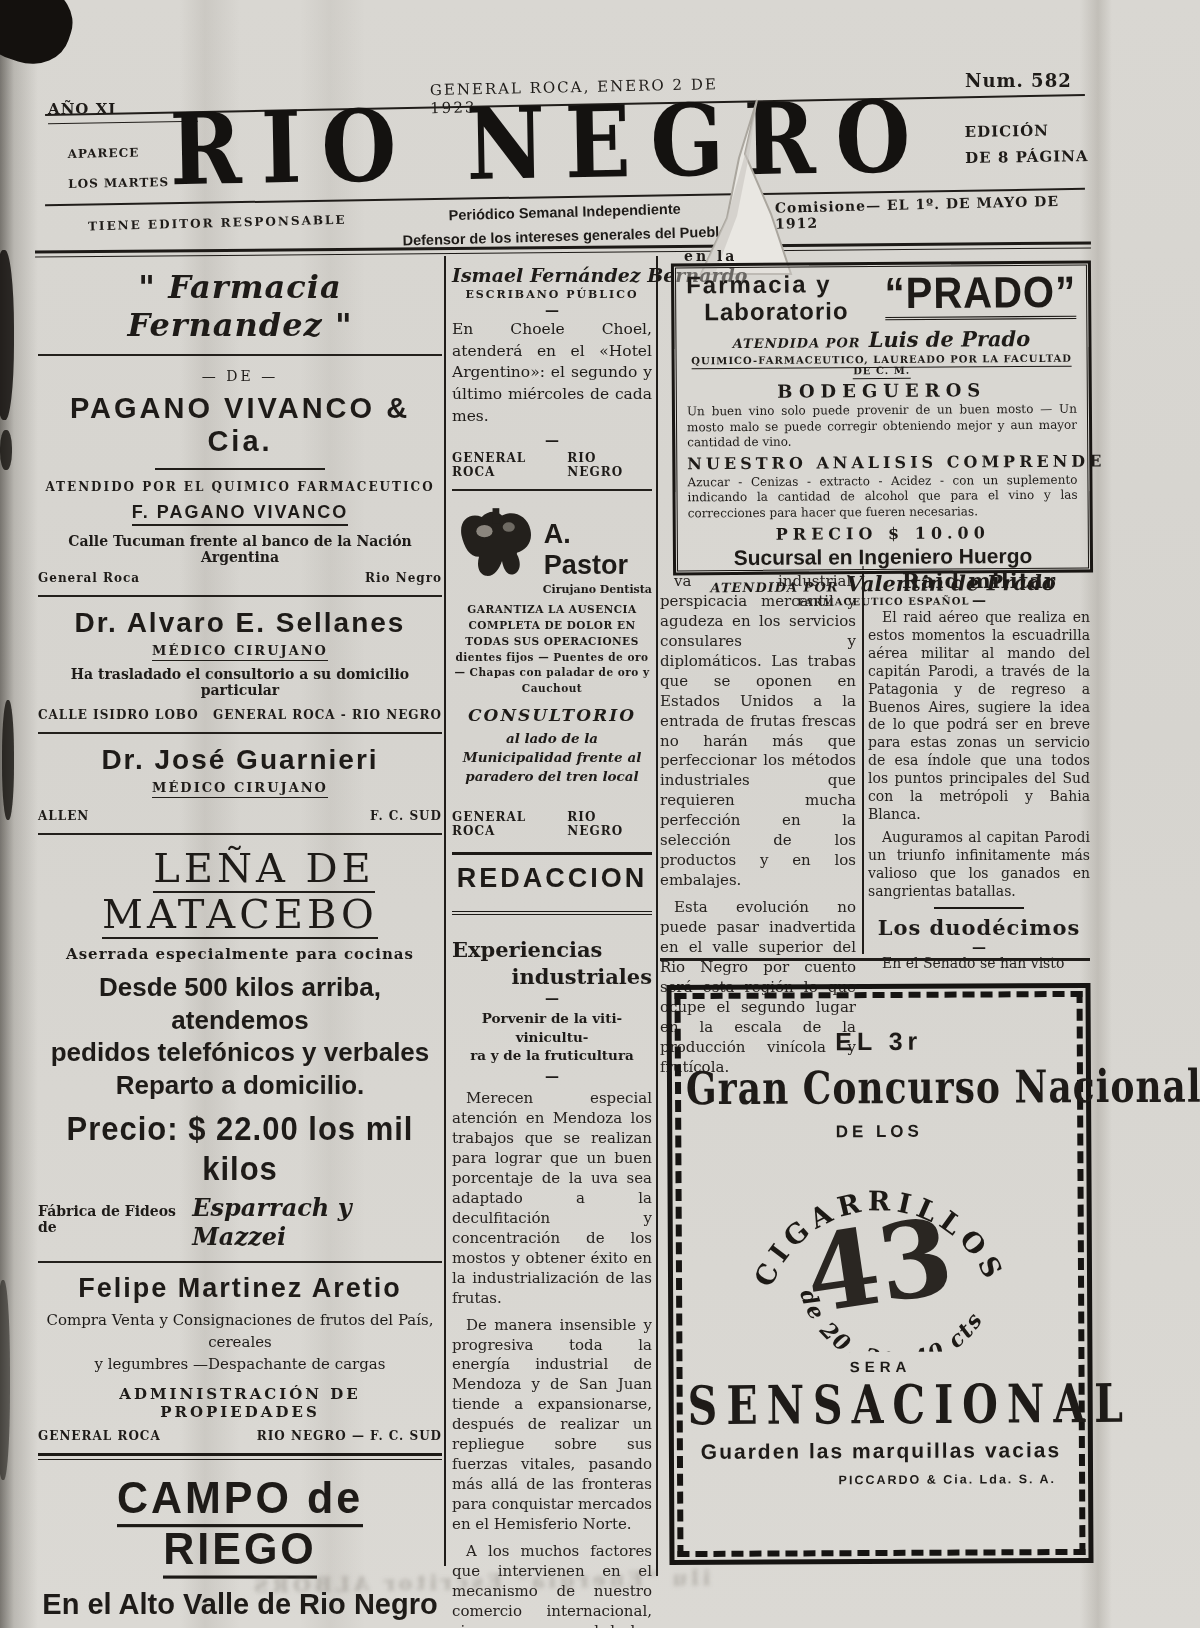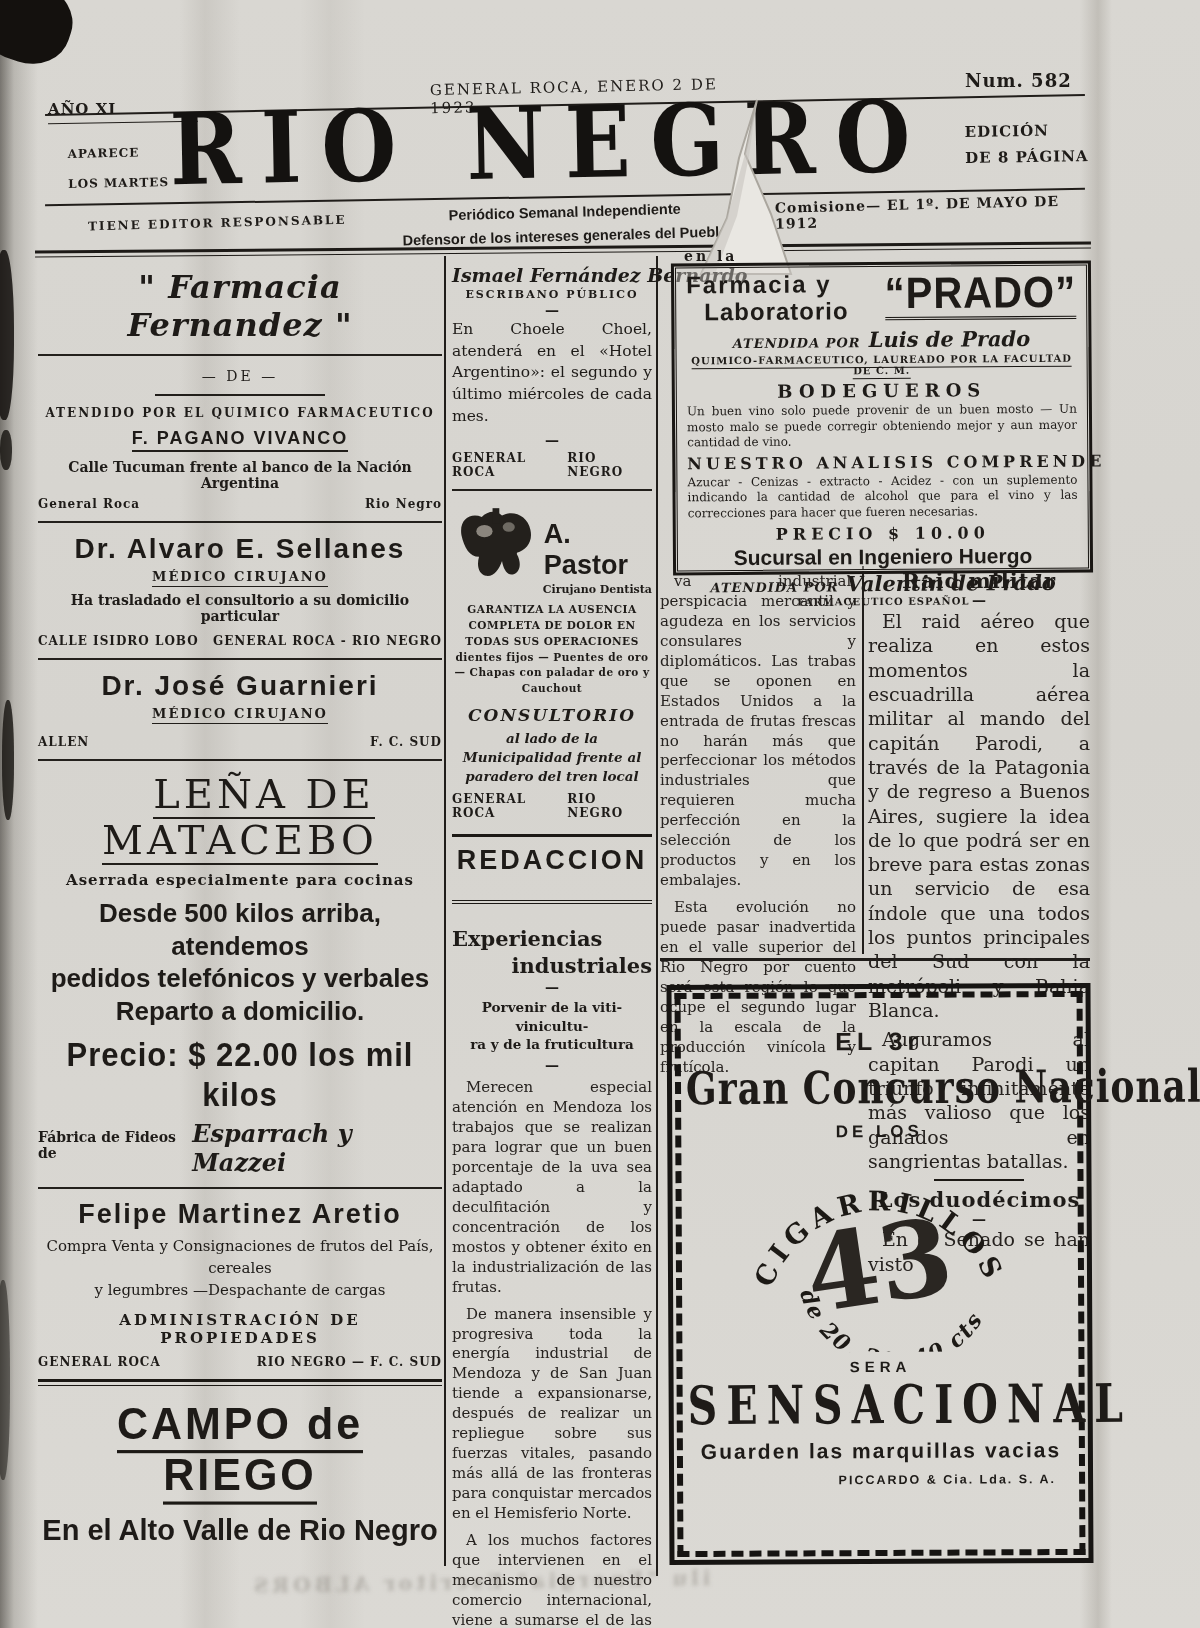--- a/index.html
+++ b/index.html
@@ -70,23 +70,23 @@
   
   .col-mid{left:452px;top:262px;width:200px;}
   .esc-name{font-size:19px;text-align:center;margin:2px 0 2px;white-space:nowrap;}
   .esc-role{text-align:center;font-size:11px;font-weight:bold;letter-spacing:2px;margin:2px 0 4px;}
   .esc-body{font-size:15.5px;line-height:1.4;text-align:justify;margin:4px 0 8px;}
   .pastor-head{display:flex;align-items:flex-start;margin:8px 0 2px;}
   .pastor-name{font-size:27px;font-weight:bold;margin:18px 0 0 4px;}
   .pastor-role{font-size:11px;font-weight:bold;text-align:right;margin:2px 0 4px;}
   .pastor-guar{font-size:10.5px;font-weight:bold;line-height:1.5;text-align:center;letter-spacing:.5px;margin:2px 0 6px;}
   .consultorio{text-align:center;font-style:italic;font-weight:bold;font-size:17px;letter-spacing:2px;margin:8px 0 4px;}
-  .pastor-addr{text-align:center;font-style:italic;font-size:13.5px;font-weight:bold;line-height:1.4;margin:2px 0 6px;}
+  .pastor-addr{text-align:center;font-style:italic;font-size:13.5px;font-weight:bold;line-height:1.4;margin:2px 0 24px;}
   .red-box{border-top:3px solid #1c1915;margin-top:14px;padding:8px 0 6px;}
-  .red-title{text-align:center;font-size:27px;font-weight:bold;letter-spacing:3px;border-bottom:4px double #1c1915;padding-bottom:24px;}
+  .red-title{text-align:center;font-size:27px;font-weight:bold;letter-spacing:3px;border-bottom:4px double #1c1915;padding-bottom:17px;}
   .art-h1{font-size:21px;font-weight:bold;margin:16px 0 0;}
   .art-h2{font-size:21px;font-weight:bold;text-align:right;margin:2px 0 4px;}
   .art-sub{font-size:13.5px;font-weight:bold;text-align:center;line-height:1.4;margin:6px 0;}
 
   
   .prado-enla{left:684px;top:248px;font-size:14px;font-weight:bold;letter-spacing:3px;}
   .prado-box{left:672px;top:262px;width:390px;height:296px;border:3px solid #191613;box-shadow:inset 0 0 0 1px #d6d4cf, inset 0 0 0 2px #191613;
     padding:6px 12px 4px;transform:rotate(-.4deg);background:rgba(219,217,212,.4);}
   .prado-trow{display:flex;justify-content:space-between;align-items:flex-start;}
   .prado-t1{font-size:24px;font-weight:bold;letter-spacing:2px;line-height:26px;font-family:"Liberation Sans",sans-serif;}
@@ -100,21 +100,21 @@
   .prado-bode{text-align:center;font-size:18px;font-weight:bold;letter-spacing:6px;margin:4px 0 2px;}
   .prado-body{font-size:12px;line-height:1.3;text-align:justify;margin:2px 0;}
   .prado-analysis{text-align:center;font-size:16px;font-weight:bold;letter-spacing:4px;margin:3px 0 2px;white-space:nowrap;}
   .prado-price{text-align:center;font-size:16px;font-weight:bold;letter-spacing:5px;margin:3px 0 1px;}
   .prado-branch{text-align:center;font-size:21px;font-weight:bold;margin:2px 0;font-family:"Liberation Sans",sans-serif;}
   .prado-mrole{text-align:center;font-size:10px;font-weight:bold;letter-spacing:1px;}
 
   
   .col4{left:660px;top:572px;width:196px;}
   .col5{left:868px;top:566px;width:222px;}
-  .col5 p.body{font-size:19px;line-height:1.28;margin-bottom:5px;}
+  .col5 p.body{font-size:14px;line-height:1.28;margin-bottom:5px;}
   .h-art{text-align:center;font-size:21px;font-weight:bold;letter-spacing:1px;margin:2px 0 2px;}
   .short-rule{width:90px;border-top:2px solid #1c1915;margin:6px auto;}
 
   
   .cig-ad{left:668px;top:984px;width:414px;height:570px;border:5px solid #161412;transform:rotate(-.3deg);}
   .cig-ad::before{content:"";position:absolute;inset:3px;border:6px dashed #161412;pointer-events:none;}
   .cig-inner{position:absolute;inset:14px;text-align:center;}
   .cig-el3{font-size:25px;font-weight:bold;letter-spacing:5px;margin-top:24px;font-family:"Liberation Sans",sans-serif;}
   .cig-gran{font-size:36px;font-weight:bold;letter-spacing:1px;margin:10px 0 2px;transform:scaleY(1.25);white-space:nowrap;}
   .cig-delos{font-size:17px;font-weight:bold;letter-spacing:4px;margin:14px 0 0;font-family:"Liberation Sans",sans-serif;}
@@ -170,20 +170,21 @@
   <div class="rule-v" style="left:656px;top:256px;height:1320px;"></div>
   <div class="rule-v" style="left:862px;top:566px;height:388px;"></div>
   <div class="rule-h" style="left:660px;top:958px;width:430px;height:3px;"></div>
 
   <div class="abs col-left">
 
     <section>
       <div class="farm-title bl">" Farmacia Fernandez "</div>
       <hr class="sep">
       <div class="de-line">— DE —</div>
+      <div class="owner sans">PAGANO VIVANCO &amp; Cia.</div>
       <div class="mini-rule"></div>
       <div class="attended">ATENDIDO POR EL QUIMICO FARMACEUTICO</div>
       <div class="chemist sans"><span>F. PAGANO VIVANCO</span></div>
       <div class="farm-addr">Calle Tucuman frente al banco de la Nación Argentina</div>
       <div class="row">
         <span>General Roca</span>
         <span>Rio Negro</span>
       </div>
     </section>
 

